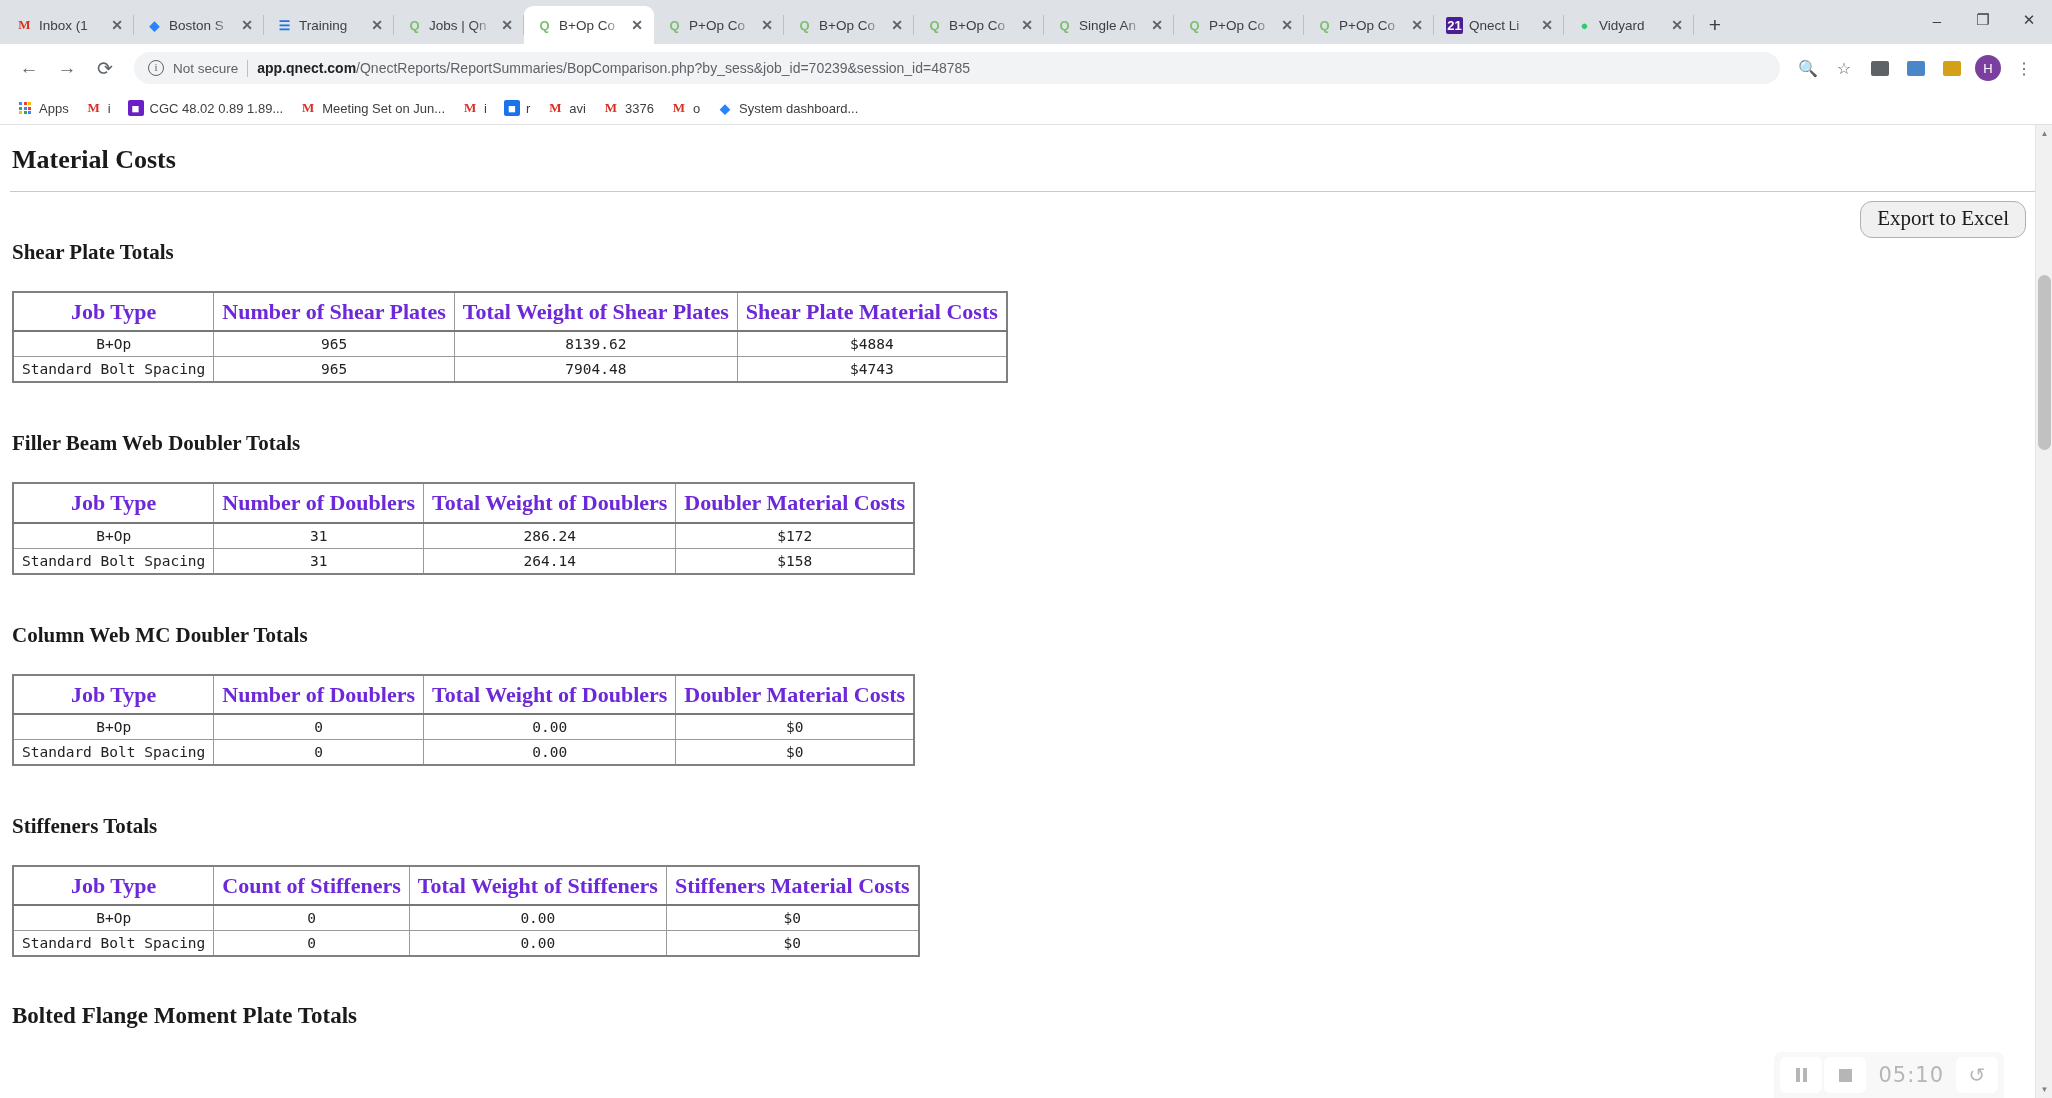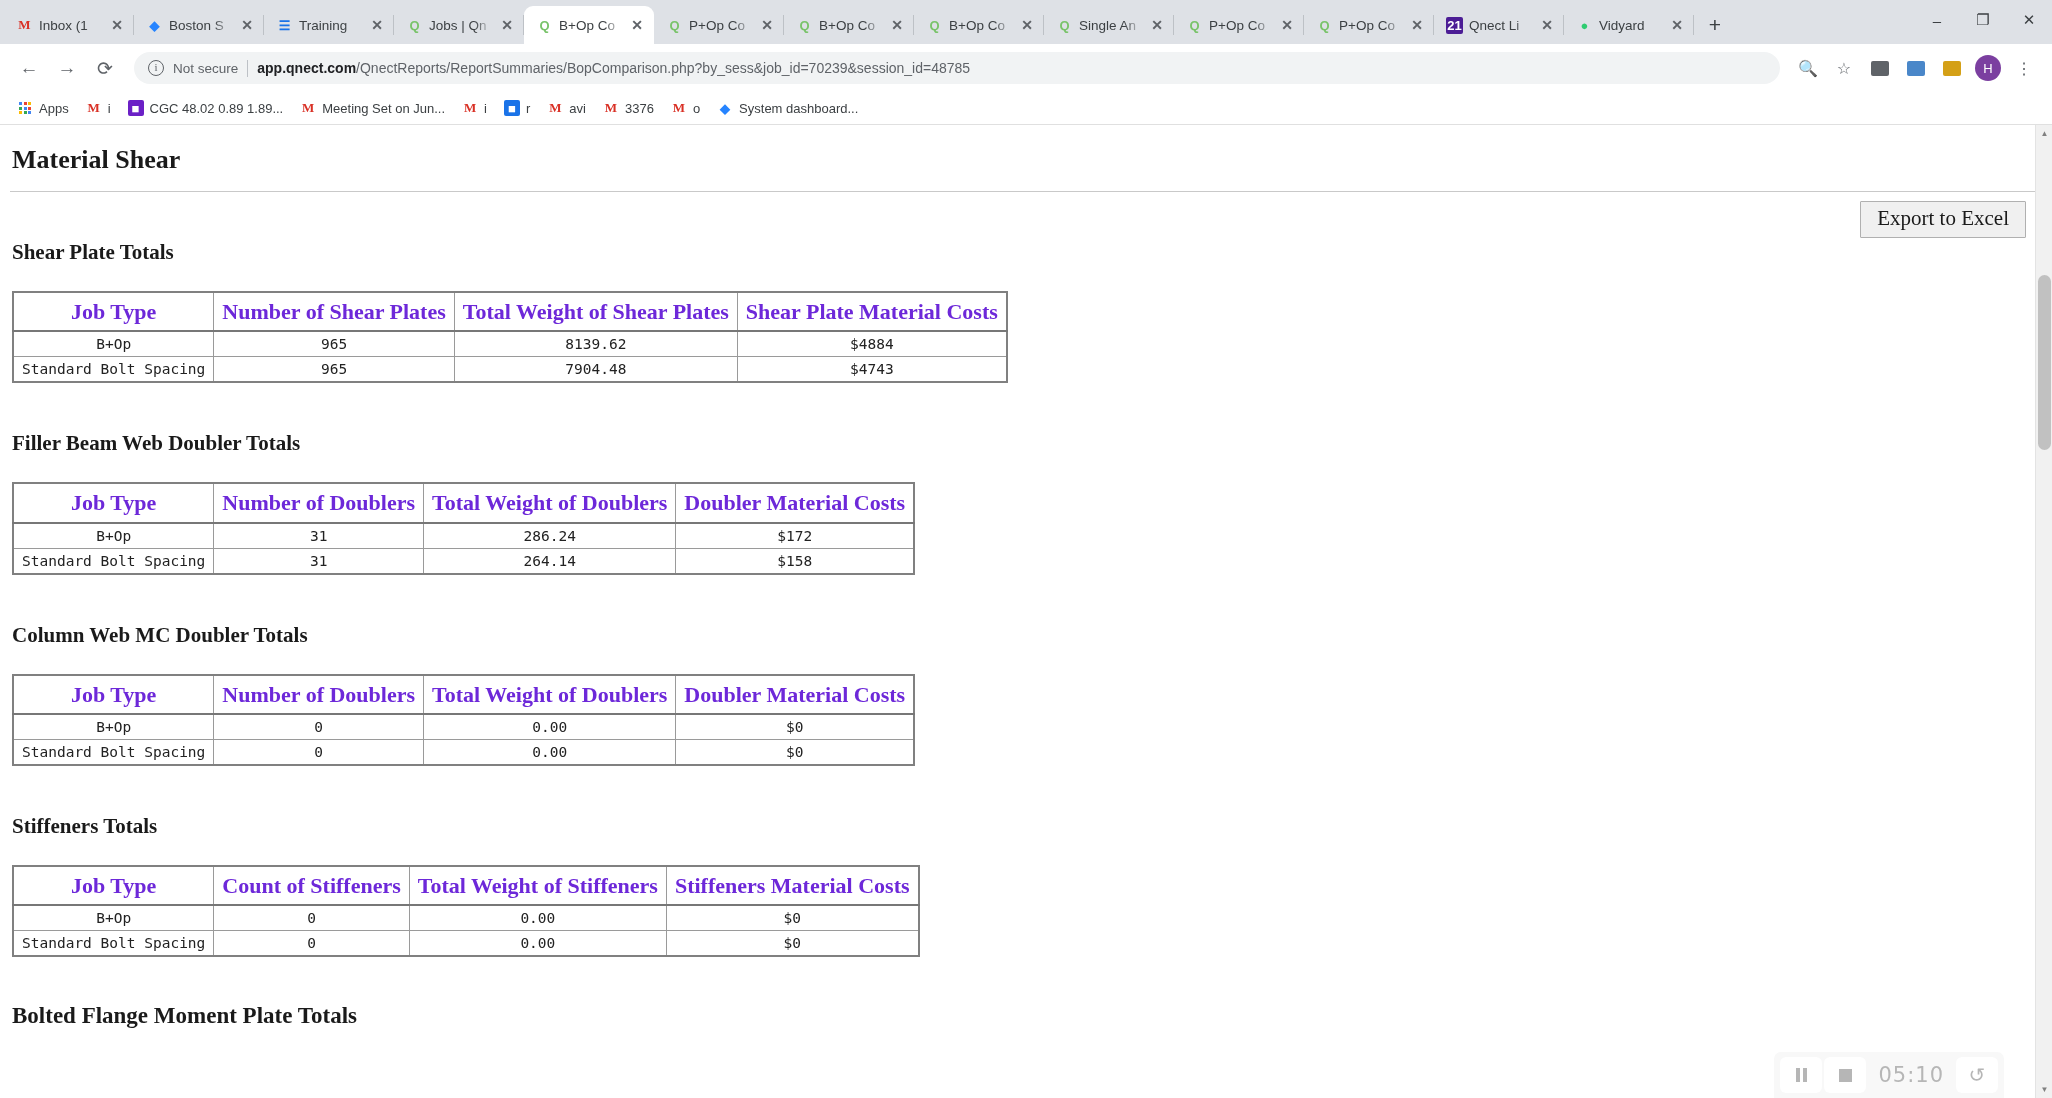--- a/index.html
+++ b/index.html
@@ -241,21 +241,21 @@
   .export-btn {
     position: absolute;
     right: 26px;
     top: 76px;
     font-family: "Liberation Serif", serif;
     font-size: 21px;
     color: #1a1a1a;
     background: #f0f0f0;
     border: 1px solid #b0b0b0;
     padding: 4px 16px 6px;
-    border-radius: 1px;
+    border-radius: 12px;
   }
 
   .partial-heading {
     font-family: "Liberation Serif", serif;
     font-size: 23px;
     font-weight: bold;
     color: #1a1a1a;
     margin: 46px 0 0 2px;
   }
 
@@ -473,21 +473,21 @@
     </div>
     <div class="bm">
       <span class="bmic bm-jira">◆</span>
       <span>System dashboard...</span>
     </div>
   </div>
 
   <div class="viewport">
     <div class="page">
 
-      <h1 class="section">Material Shear</h1>
+      <h1 class="section">Material Costs</h1>
       <div class="hr"></div>
 
       <button class="export-btn">Export to Excel</button>
 
       <div class="block">
         <h2 class="sub">Shear Plate Totals</h2>
         <table class="rpt">
           <thead>
             <tr>
               <th style="width:180px">Job Type</th>

